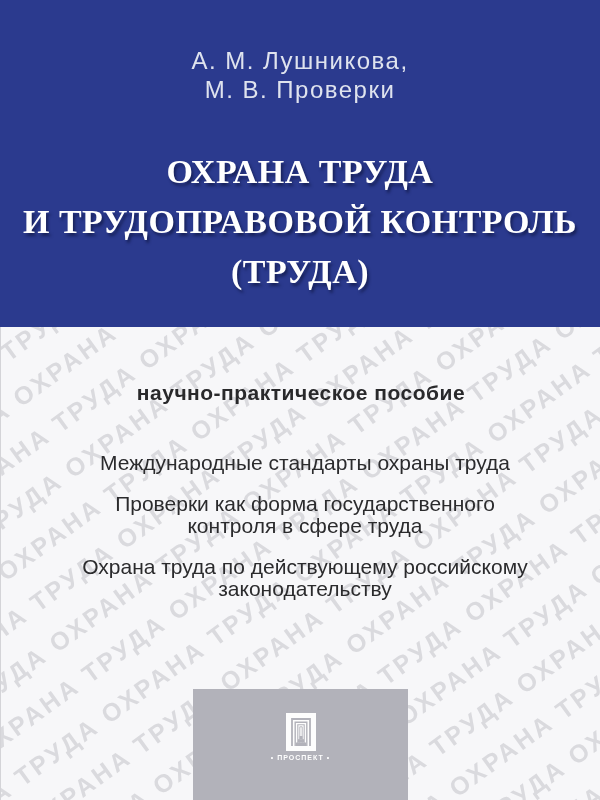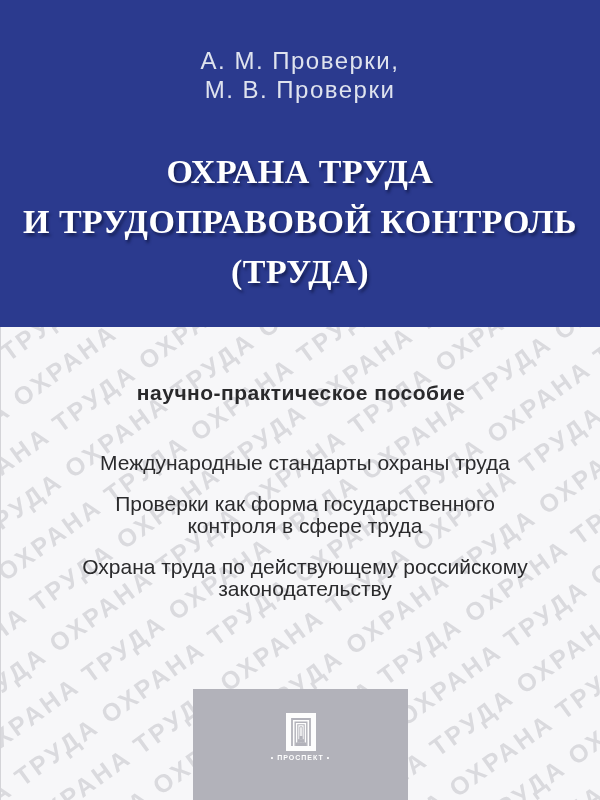--- a/index.html
+++ b/index.html
@@ -60,21 +60,21 @@
     font-size:7px;letter-spacing:1px;line-height:9px;
   }
 </style>
 </head>
 <body>
 
 <div class="cover">
 
   <div class="top">
     <div class="authors">
-      <div>А. М. Проверки,</div>
+      <div>А. М. Лушникова,</div>
       <div>М. В. Проверки</div>
     </div>
     <div class="title">
       <div>ОХРАНА ТРУДА</div>
       <div>И ТРУДОПРАВОВОЙ КОНТРОЛЬ</div>
       <div>(ТРУДА)</div>
     </div>
   </div>
 
   <div class="band">

